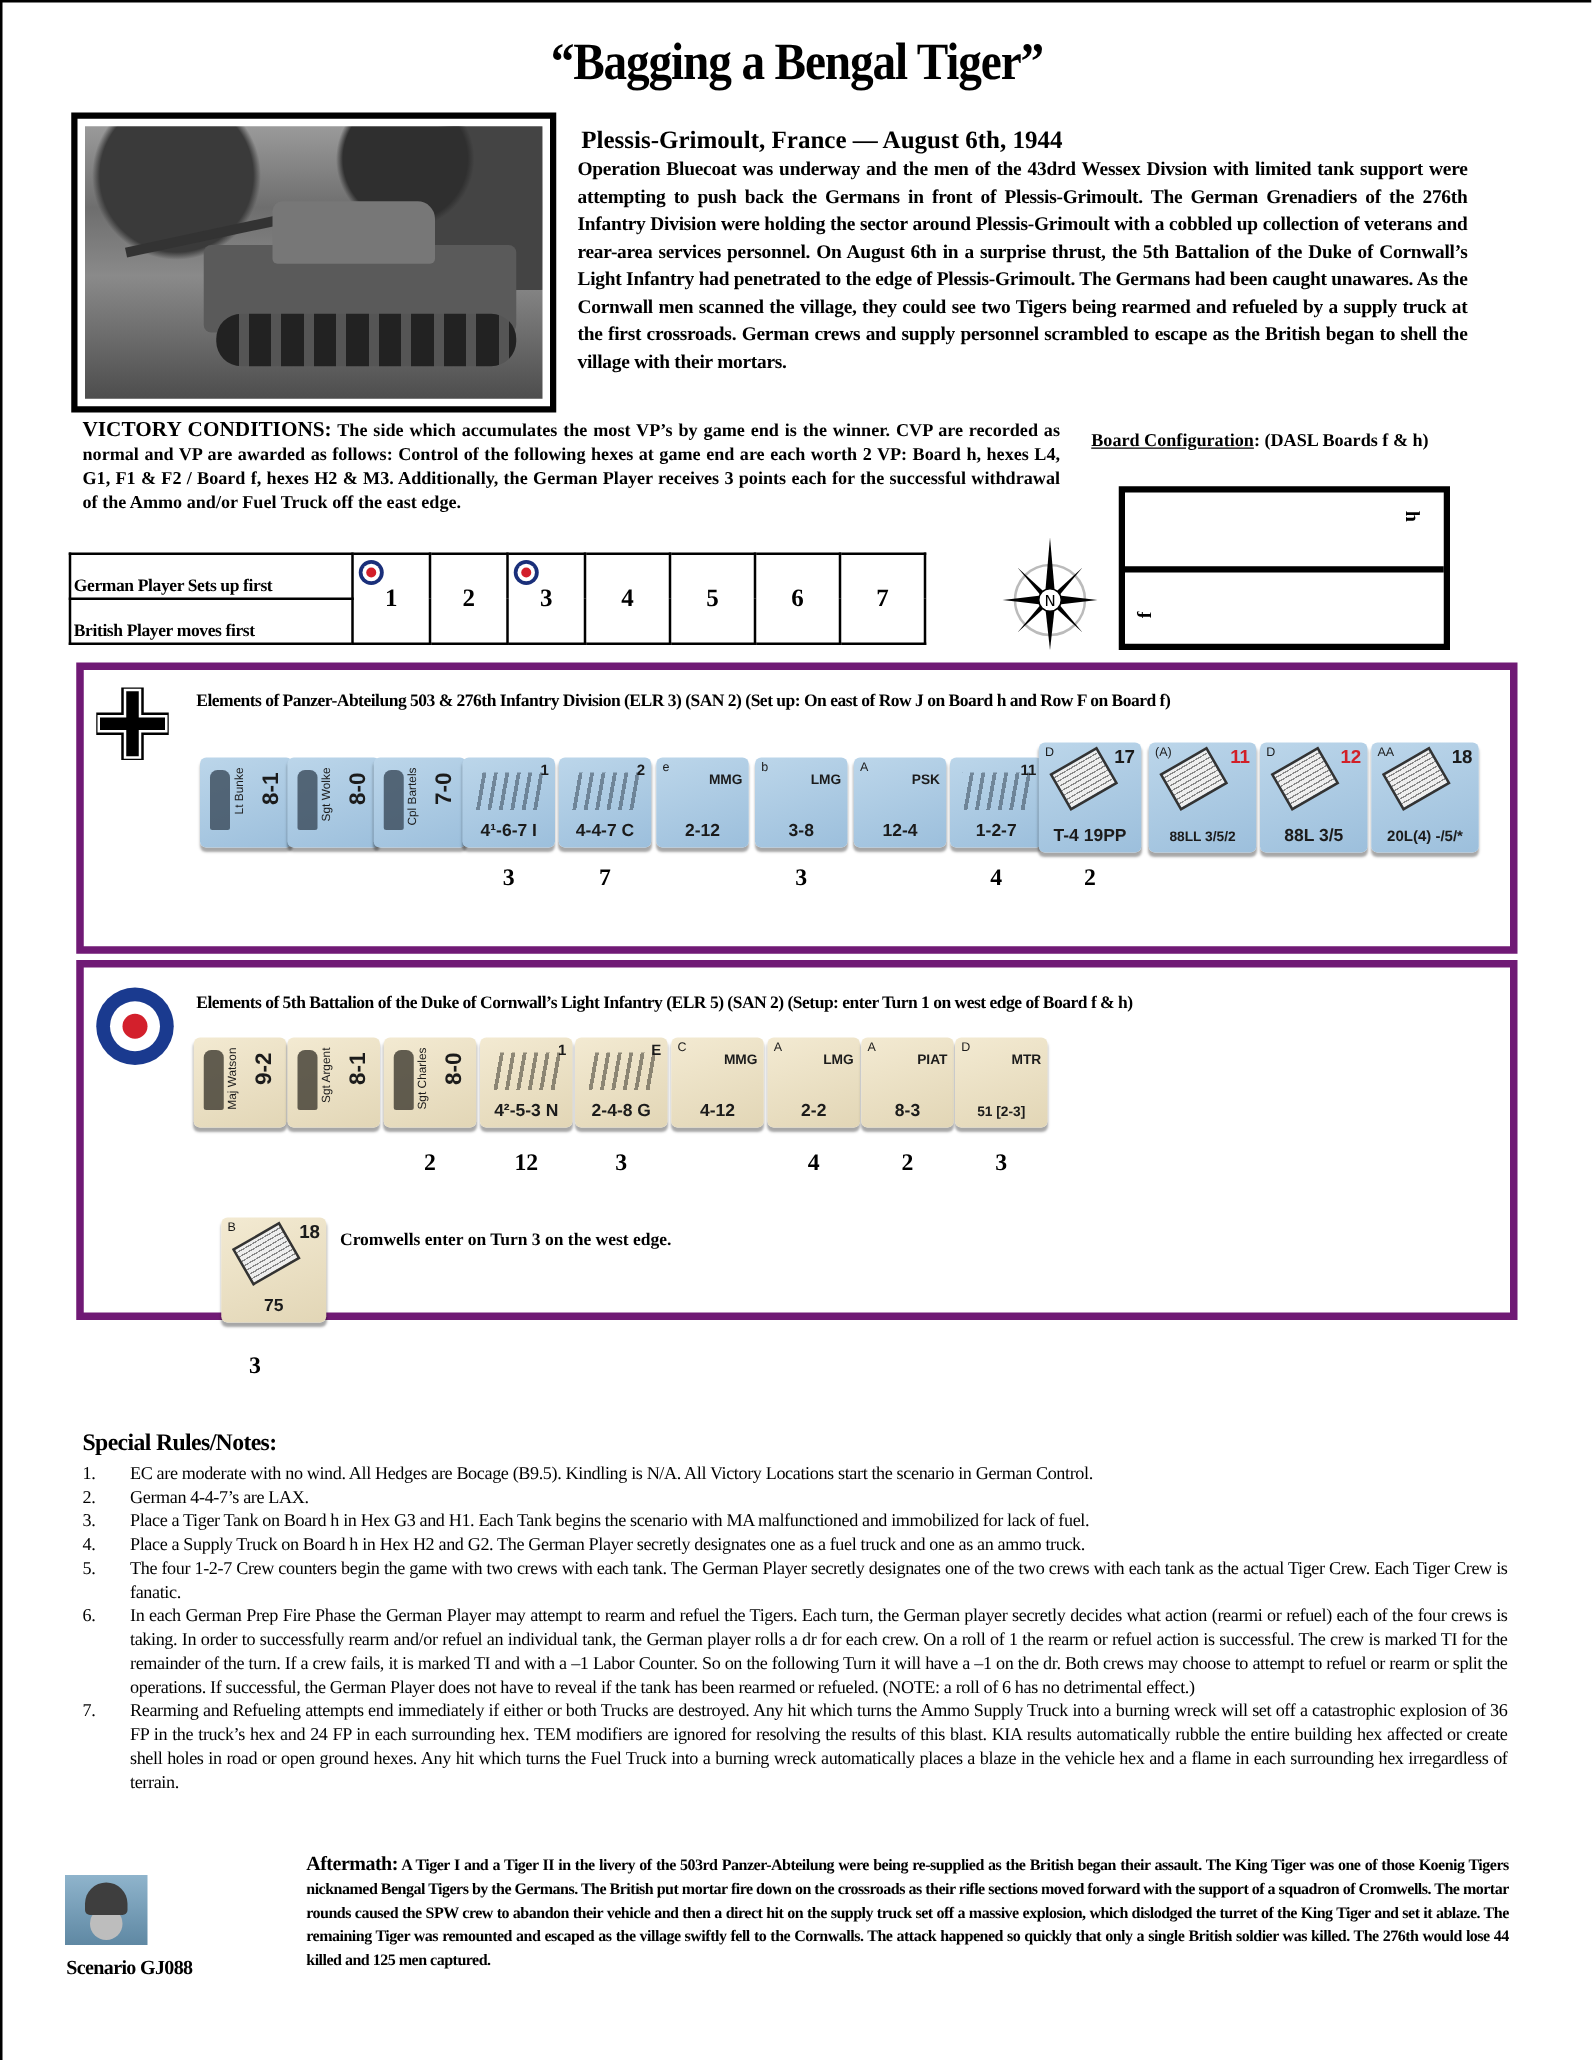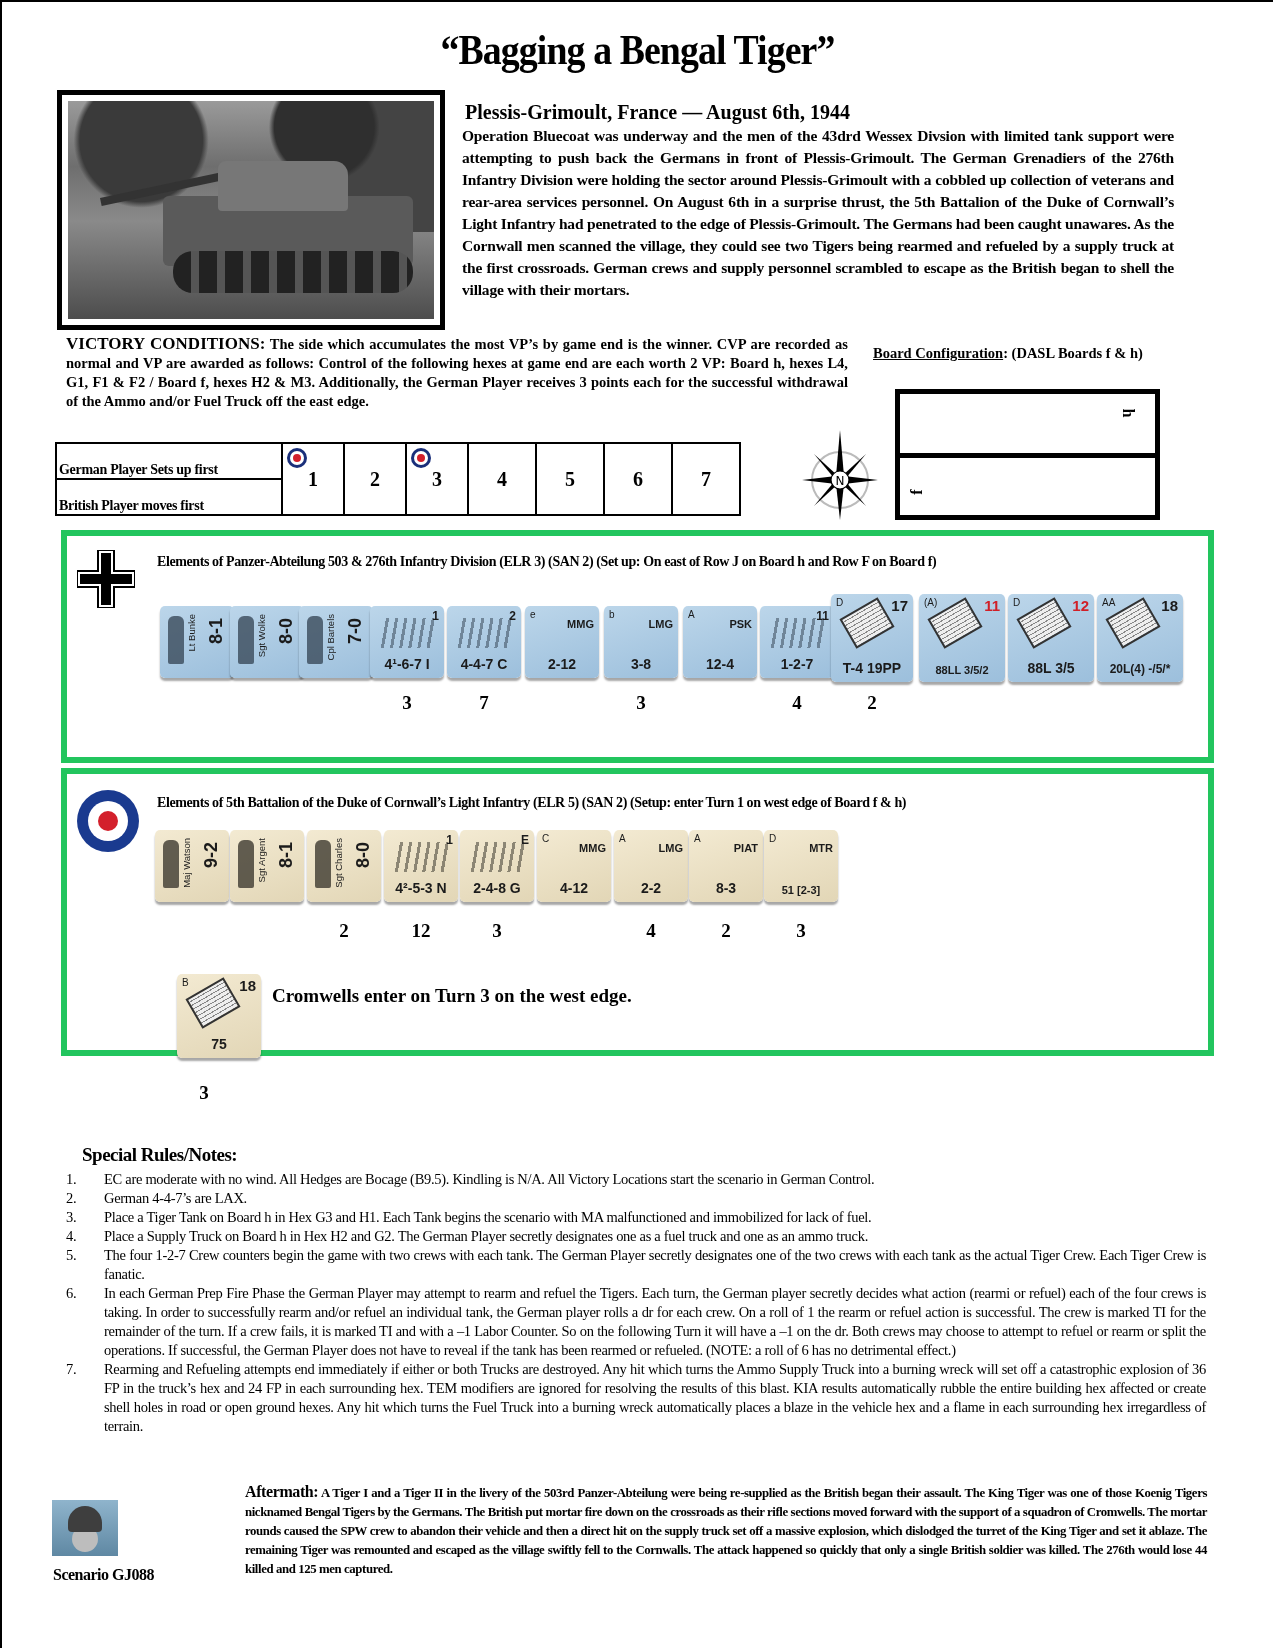--- a/index.html
+++ b/index.html
@@ -29,21 +29,21 @@
   .board-f { position:absolute; left:14px; bottom:14px; font-size:16px; font-weight:bold; transform:rotate(-90deg); }
   .compass { left:800px; top:428px; width:80px; height:95px; }
   .turn-table { left:55px; top:442px; border-collapse:collapse; font-weight:bold; }
   .turn-table td { border:2px solid #000; padding:0; }
   .turn-table .lbl { width:222px; height:34px; font-size:14px; vertical-align:bottom; padding-left:2px; letter-spacing:-0.3px; }
   .turn-table .turn { width:60px; text-align:center; font-size:20px; position:relative; vertical-align:middle; }
   .turn-table .turn.wide { width:66px; }
   .roundel-sm { position:absolute; left:4px; top:4px; width:20px; height:20px; border-radius:50%; background:#1a2f7a; }
   .roundel-sm::before { content:""; position:absolute; left:3px; top:3px; width:14px; height:14px; border-radius:50%; background:#fff; }
   .roundel-sm::after { content:""; position:absolute; left:6px; top:6px; width:8px; height:8px; border-radius:50%; background:#d21f2b; }
-  .panel { left:61px; width:1153px; border:6px solid #22c55e; box-sizing:border-box; }
+  .panel { left:61px; width:1153px; border:6px solid #701a75; box-sizing:border-box; }
   .panel-ger { top:530px; height:233px; }
   .panel-brit { top:768px; height:288px; }
   .panel-title { position:absolute; left:90px; font-size:14px; font-weight:bold; letter-spacing:-0.4px; white-space:nowrap; }
   .balkenkreuz { position:absolute; left:10px; top:14px; width:58px; height:58px; }
   .roundel-lg { position:absolute; left:10px; top:16px; width:62px; height:62px; border-radius:50%; background:#1a3a8f; }
   .roundel-lg::before { content:""; position:absolute; left:11px; top:11px; width:40px; height:40px; border-radius:50%; background:#fff; }
   .roundel-lg::after { content:""; position:absolute; left:21px; top:21px; width:20px; height:20px; border-radius:50%; background:#d3202c; }
   .counter { position:absolute; width:74px; height:72px; border-radius:5px; box-shadow:0 3px 2px rgba(0,0,0,0.35); font-family:"Liberation Sans", sans-serif; font-weight:bold; color:#1b1b1b; overflow:hidden; }
   .counter.ger { background:linear-gradient(160deg,#bcd6ea,#9cbfdc); }
   .counter.brit { background:linear-gradient(160deg,#f3ead2,#e2d6b6); }
@@ -53,22 +53,22 @@
   .counter .fig { position:absolute; left:8px; top:10px; width:16px; height:48px; background:#3a4a5a; border-radius:6px 6px 2px 2px; opacity:0.8; }
   .counter.brit .fig { background:#3d3a30; }
   .counter .sq { position:absolute; left:10px; top:12px; width:54px; height:30px; background:repeating-linear-gradient(100deg,transparent 0 6px,#3a4a5a 6px 9px); opacity:0.55; }
   .counter.brit .sq { background:repeating-linear-gradient(100deg,transparent 0 6px,#3d3a30 6px 9px); }
   .counter .tr { position:absolute; right:5px; top:3px; font-size:12px; }
   .counter .tl { position:absolute; left:5px; top:3px; font-size:10px; font-weight:normal; }
   .counter .wtype { position:absolute; right:5px; top:12px; font-size:11px; }
   .counter .red { color:#d11f27; }
   .counter .tank { position:absolute; left:14px; top:12px; width:40px; height:30px; border:2px solid #333; transform:rotate(-30deg); background:repeating-linear-gradient(0deg,#eee 0 3px,#888 3px 4px); }
   .qty { position:absolute; font-size:19px; font-weight:bold; text-align:center; width:30px; }
-  .cromwell-note { left:272px; top:985px; font-size:19px; font-weight:bold; }
-  .sr-head { left:66px; top:1144px; font-size:19px; font-weight:bold; letter-spacing:-0.5px;margin-left:16px; }
+  .cromwell-note { left:272px; top:985px; font-size:14px; font-weight:bold; }
+  .sr-head { left:66px; top:1144px; font-size:19px; font-weight:bold; letter-spacing:-0.5px; }
   .rules { left:66px; top:1170px; width:1140px; font-size:14.5px; line-height:19px; margin:0; padding:0; list-style:none; letter-spacing:-0.3px; }
   .rules li { display:flex; }
   .rules .num { width:38px; flex:none; }
   .rules .txt { flex:1; text-align:justify; }
   .aftermath { left:245px; top:1482px; width:962px; font-size:12.8px; line-height:19px; text-align:justify; font-weight:bold; letter-spacing:-0.4px; }
   .aftermath .hd { font-size:16px; }
   .soldier { left:52px; top:1500px; width:66px; height:56px; background:linear-gradient(180deg,#8fb4cc,#5f88a3); overflow:hidden; }
   .soldier .helm { position:absolute; left:16px; top:6px; width:34px; height:26px; background:#3e3e3e; border-radius:17px 17px 4px 4px; }
   .soldier .face { position:absolute; left:20px; top:26px; width:26px; height:26px; background:#bdbdbd; border-radius:50%; }
   .scen-id { left:53px; top:1566px; font-size:16px; font-weight:bold; letter-spacing:-0.5px; }

